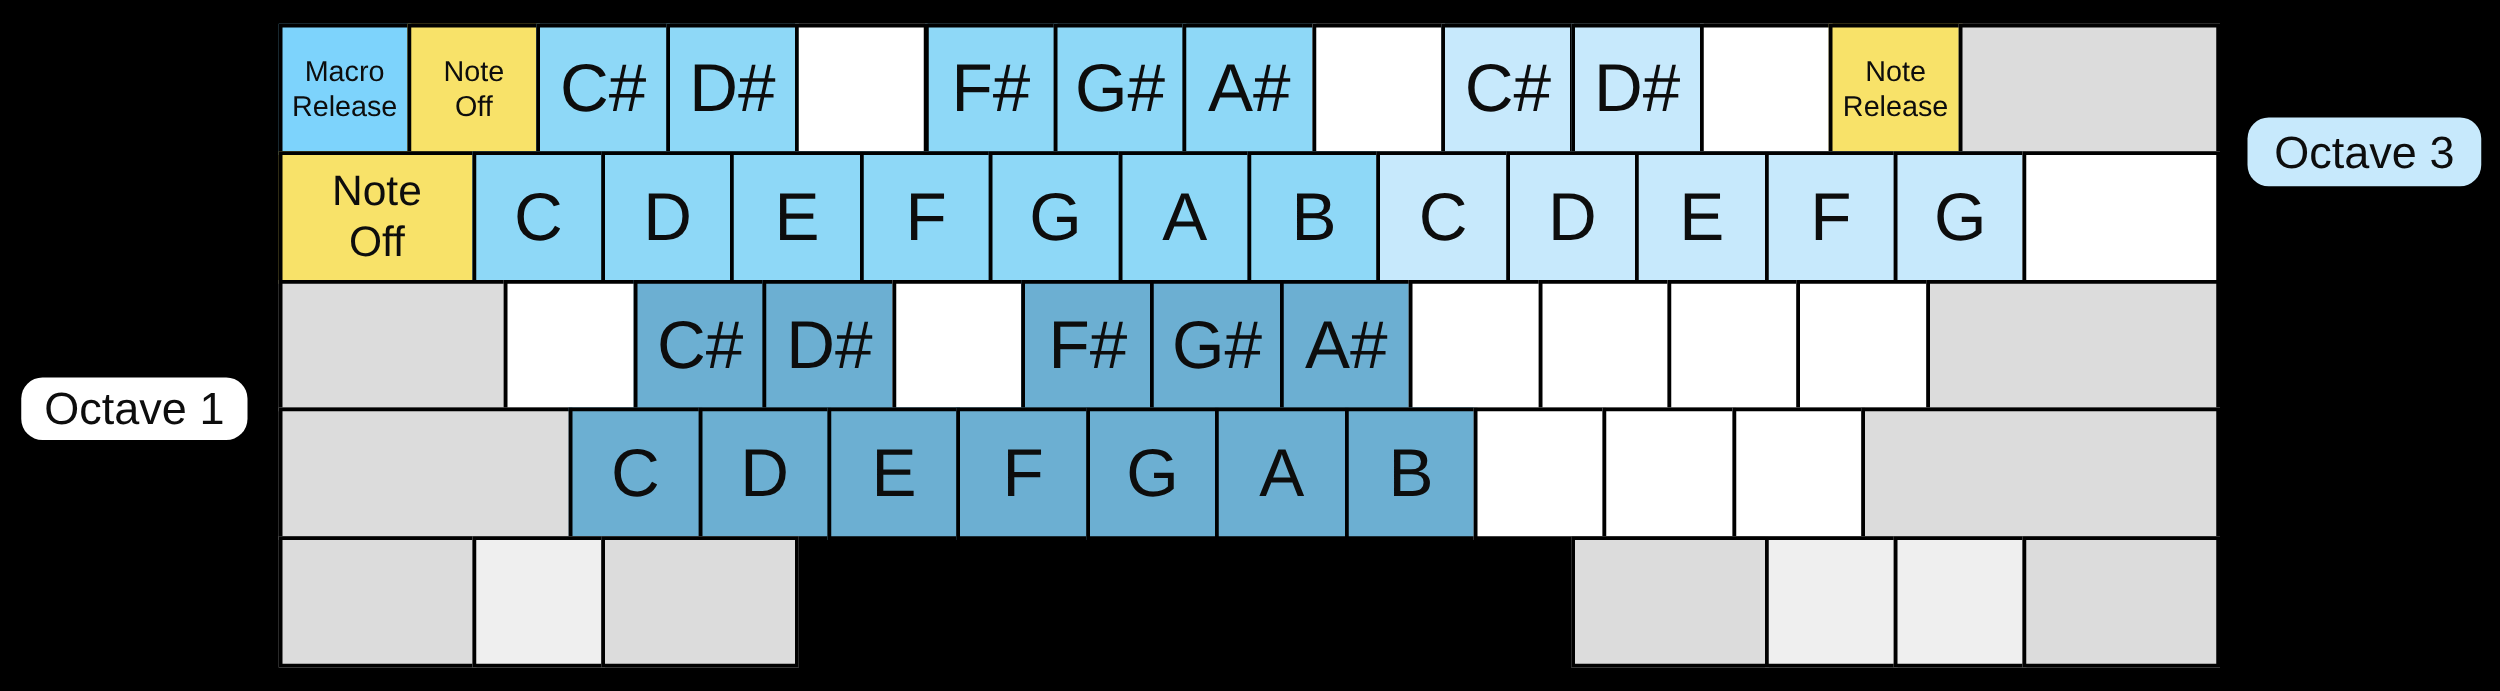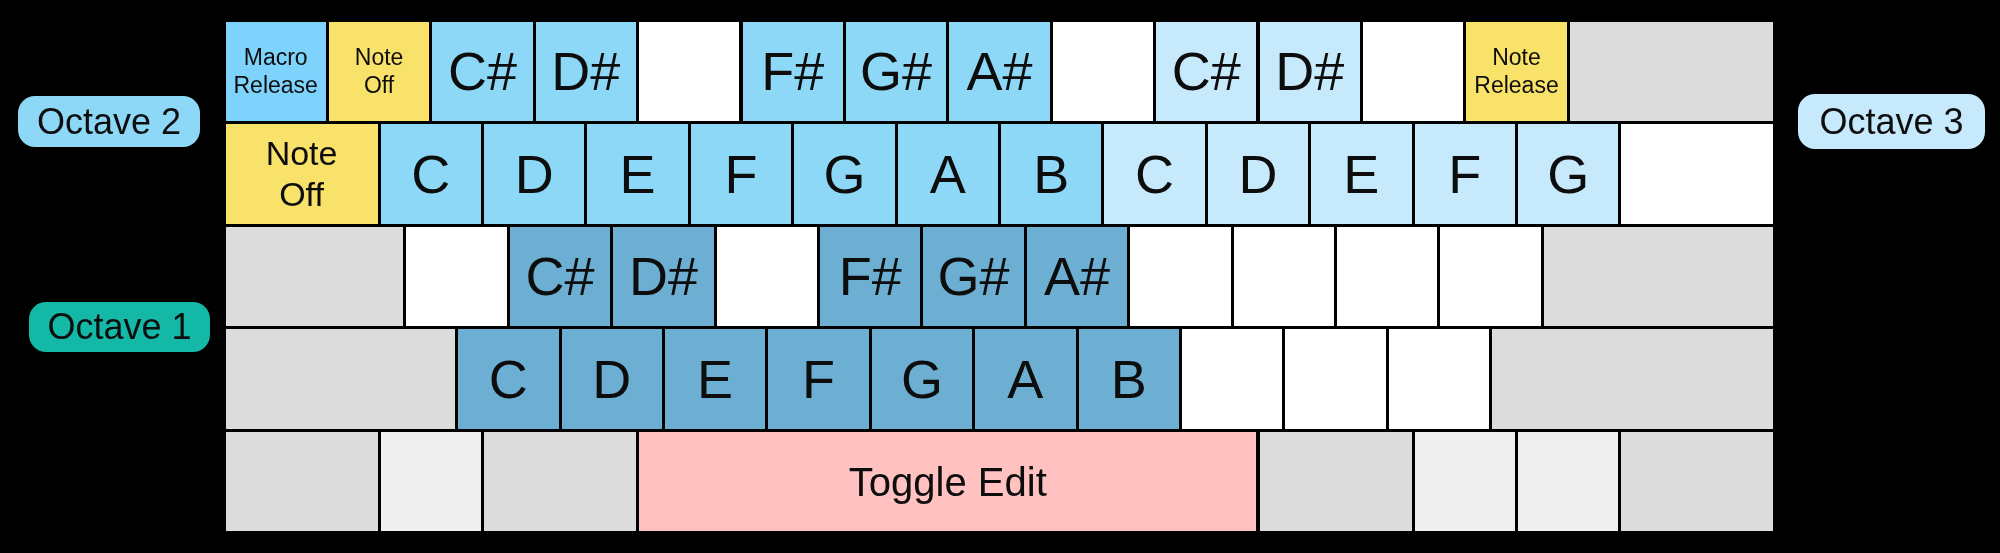--- a/index.html
+++ b/index.html
@@ -60,23 +60,22 @@
   }
   .pill-octave2 { left: 18px;   top: 96px;  width: 182px; height: 51px; }
   .pill-octave1 { left: 17px;   top: 302px; width: 181px; height: 50px; }
   .pill-octave3 { left: 1798px; top: 94px;  width: 187px; height: 55px; }
 </style>
 </head>
 <body>
 
 <div class="stage">
 
-  <div class="octave-pill pill-octave2" style="background: rgb(142, 216, 247);">Octave 2</div>
 
-  <div class="octave-pill pill-octave1" style="background: #14b8a6; margin-left: 12px;">Octave 1</div>
+  <div class="octave-pill pill-octave1" style="background: #ffffff;">Octave 1</div>
 
   <div class="octave-pill pill-octave3" style="background: rgb(199, 233, 252);">Octave 3</div>
 
   <div class="keyboard">
       <div class="key s-small" style="left: -1.5px; top: -1.5px; width: 106.4px; height: 105.6px; background: #7dd3fc;">Macro
 Release</div>
       <div class="key s-small" style="left: 101.9px; top: -1.5px; width: 106.4px; height: 105.6px; background: rgb(248, 226, 105);">Note
 Off</div>
       <div class="key" style="left: 205.3px; top: -1.5px; width: 106.4px; height: 105.6px; background: rgb(142, 216, 247);">C#</div>
       <div class="key" style="left: 308.7px; top: -1.5px; width: 106.4px; height: 105.6px; background: rgb(142, 216, 247);">D#</div>
@@ -127,20 +126,19 @@
       <div class="key" style="left: 644.75px; top: 306.3px; width: 106.4px; height: 105.6px; background: rgb(108, 175, 210);">G</div>
       <div class="key" style="left: 748.15px; top: 306.3px; width: 106.4px; height: 105.6px; background: rgb(108, 175, 210);">A</div>
       <div class="key" style="left: 851.55px; top: 306.3px; width: 106.4px; height: 105.6px; background: rgb(108, 175, 210);">B</div>
       <div class="key" style="left: 954.95px; top: 306.3px; width: 106.4px; height: 105.6px; background: rgb(255, 255, 255);"></div>
       <div class="key" style="left: 1058.35px; top: 306.3px; width: 106.4px; height: 105.6px; background: rgb(255, 255, 255);"></div>
       <div class="key" style="left: 1161.75px; top: 306.3px; width: 106.4px; height: 105.6px; background: rgb(255, 255, 255);"></div>
       <div class="key" style="left: 1265.15px; top: 306.3px; width: 287.35px; height: 105.6px; background: rgb(220, 220, 220);"></div>
       <div class="key" style="left: -1.5px; top: 408.9px; width: 158.1px; height: 105.6px; background: rgb(220, 220, 220);"></div>
       <div class="key" style="left: 153.6px; top: 408.9px; width: 106.4px; height: 105.6px; background: rgb(239, 239, 239);"></div>
       <div class="key" style="left: 257px; top: 408.9px; width: 158.1px; height: 105.6px; background: rgb(220, 220, 220);"></div>
-      <div class="key s-toggle" style="left: 412.1px; top: 408.9px; width: 623.4px; height: 105.6px; background: rgb(255, 194, 193);">Toggle Edit</div>
       <div class="key" style="left: 1032.5px; top: 408.9px; width: 158.1px; height: 105.6px; background: rgb(220, 220, 220);"></div>
       <div class="key" style="left: 1187.6px; top: 408.9px; width: 106.4px; height: 105.6px; background: rgb(239, 239, 239);"></div>
       <div class="key" style="left: 1291px; top: 408.9px; width: 106.4px; height: 105.6px; background: rgb(239, 239, 239);"></div>
       <div class="key" style="left: 1394.4px; top: 408.9px; width: 158.1px; height: 105.6px; background: rgb(220, 220, 220);"></div>
     </div>
 
 </div>
 
 </body></html>

